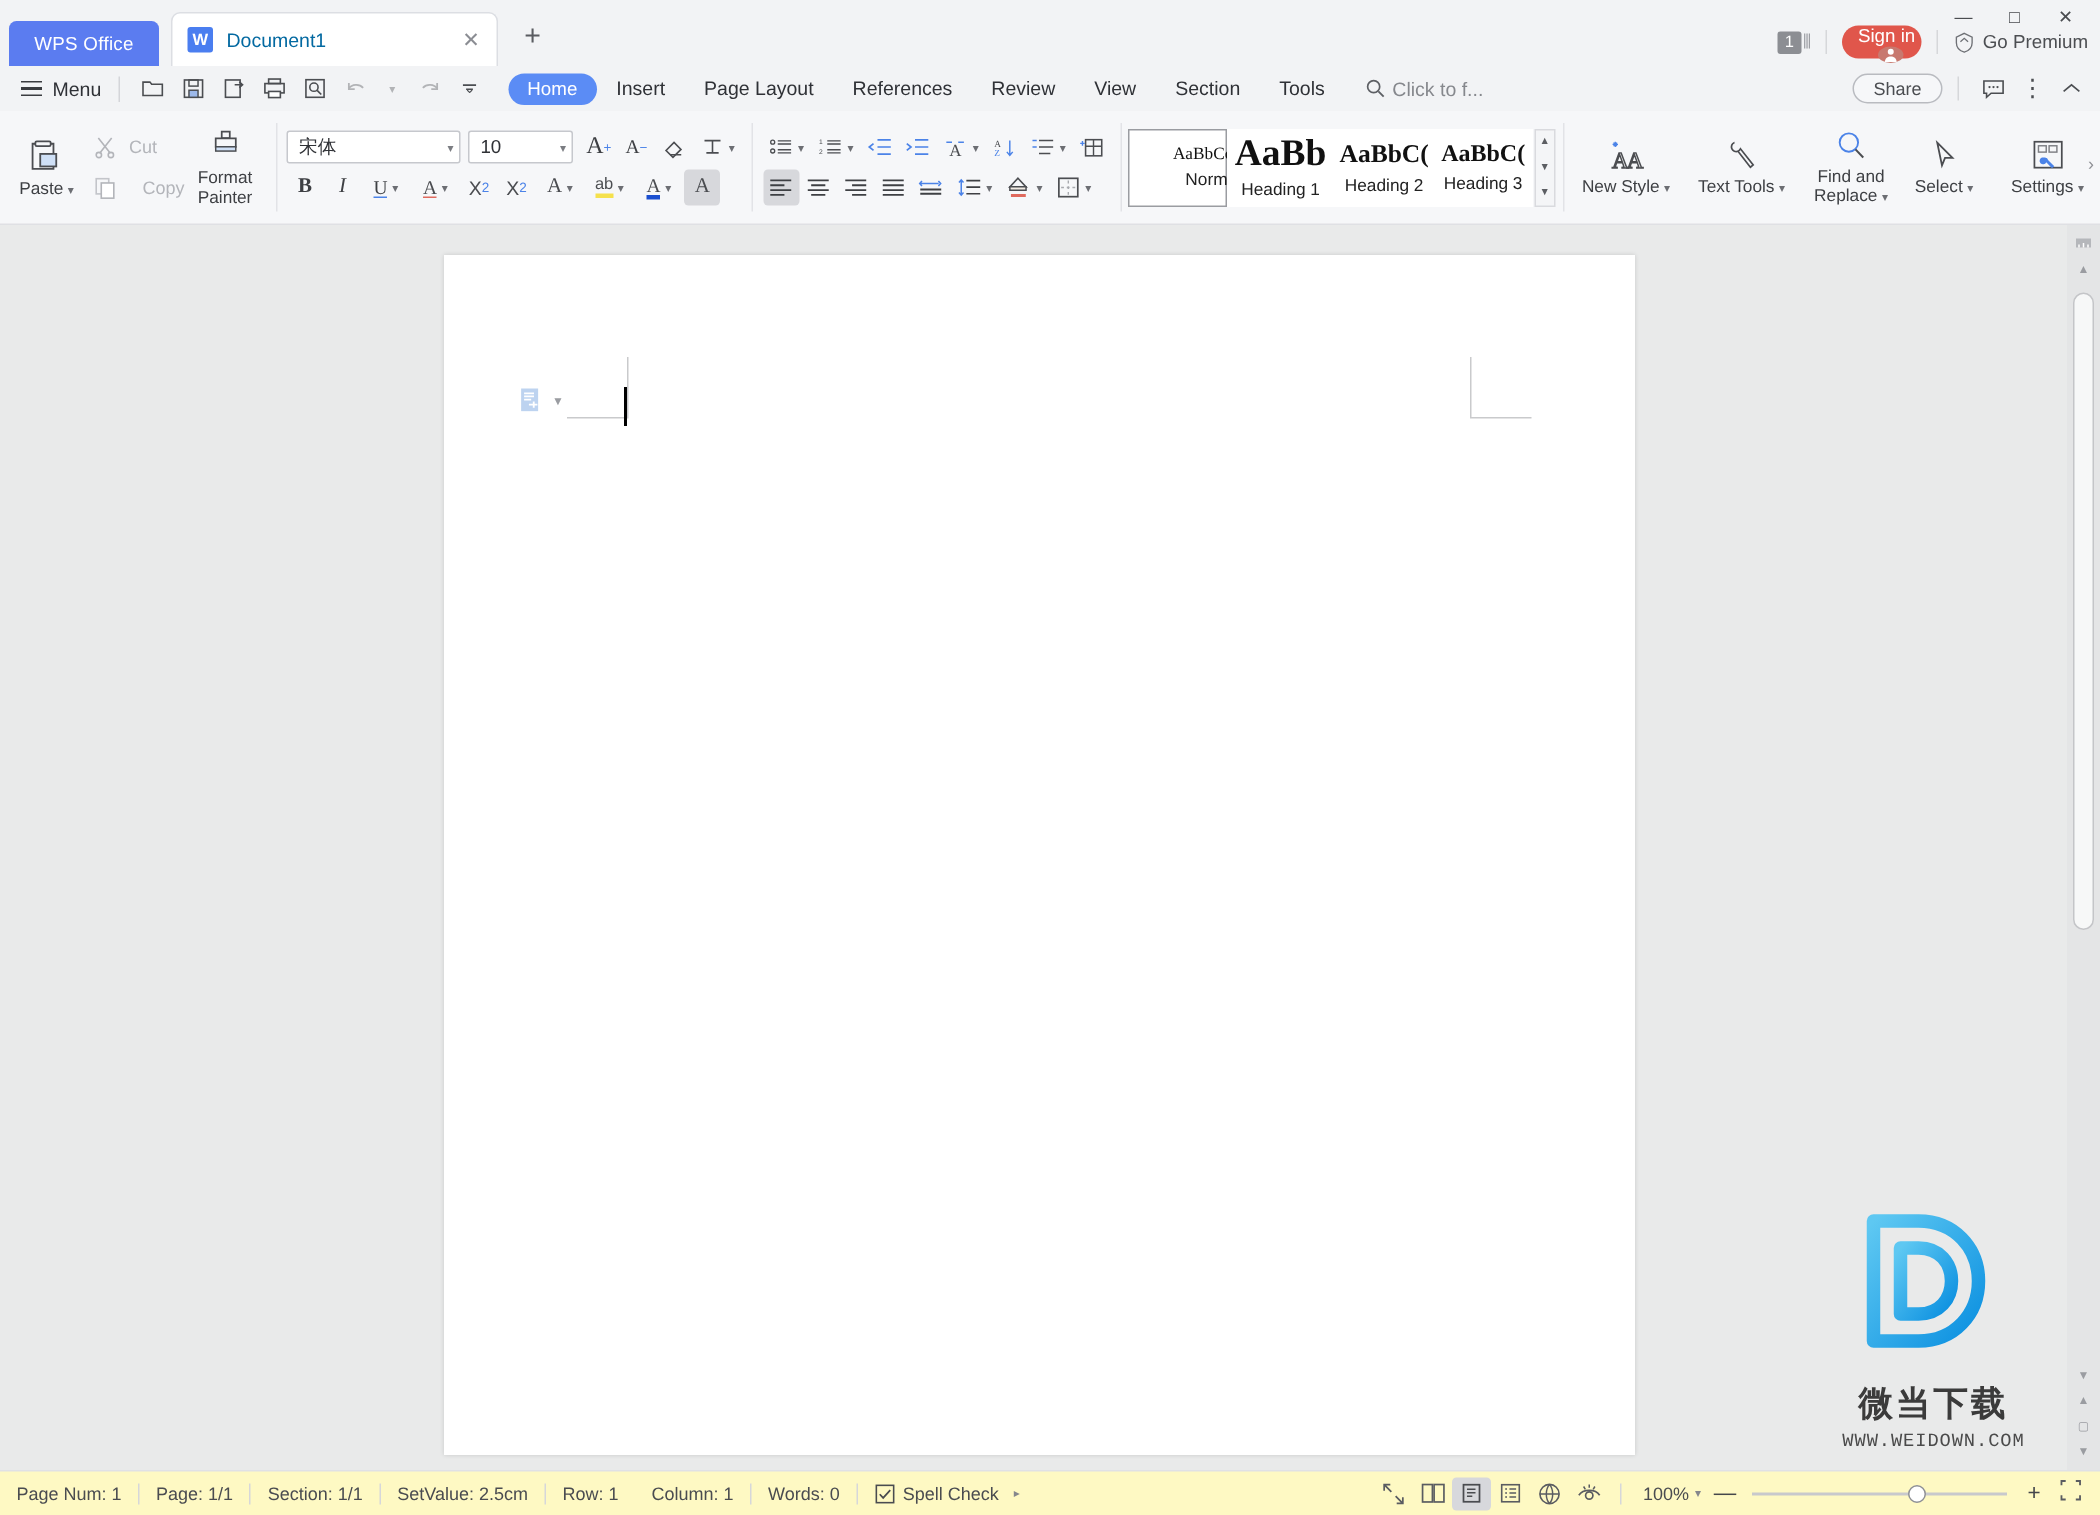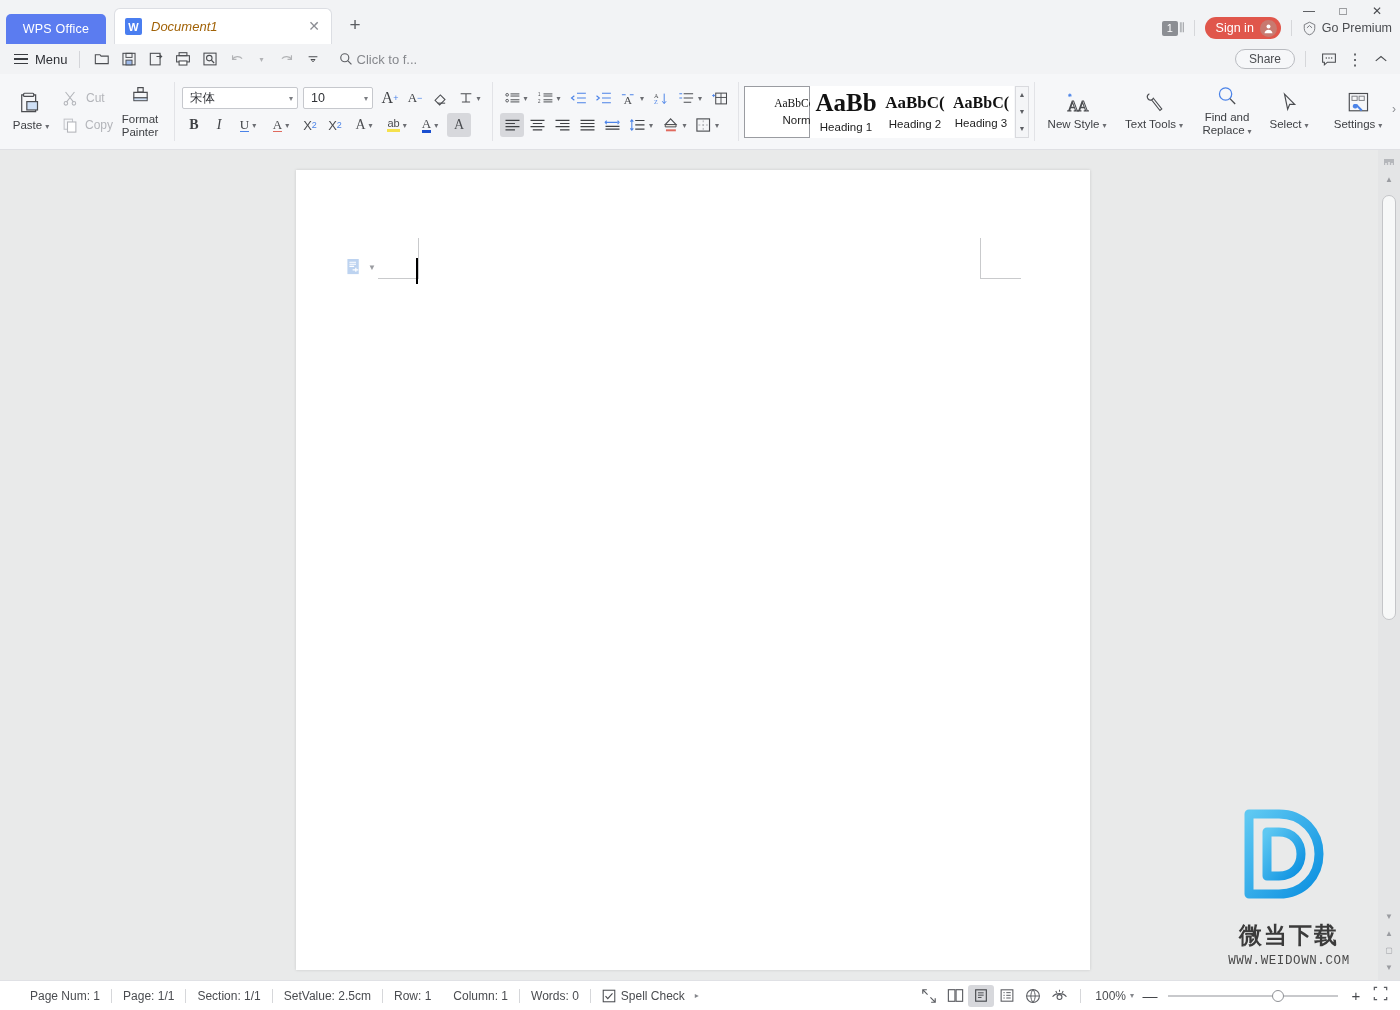--- a/index.html
+++ b/index.html
@@ -27,21 +27,21 @@
     margin-left: 8px; width: 218px; height: 36px;
     background: #ffffff; border-radius: 6px 6px 0 0;
     border: 1px solid #dcdee3; border-bottom: none;
     display: flex; align-items: center; padding: 0 8px 0 10px; position: relative;
   }
   .doc-tab .wicon {
     width: 17px; height: 17px; background: #4a7ef0; border-radius: 2px;
     color: #fff; font-size: 11px; font-weight: bold;
     display: flex; align-items: center; justify-content: center; flex: none;
   }
-  .doc-tab .tname { font-size: 13px; color: #a16207; margin-left: 9px; font-style: italic; }
+  .doc-tab .tname { font-size: 13px; color: #0369a1; margin-left: 9px; }
   .doc-tab .tclose {
     position: absolute; right: 10px; top: 11px; width: 14px; height: 14px;
     color: #8b8d93; font-size: 14px; line-height: 13px; text-align: center;
   }
   .newtab {
     margin-left: 12px; margin-bottom: 7px; width: 22px; height: 22px;
     color: #5a5c61; font-size: 19px; line-height: 20px; text-align: center;
   }
   .tabbar-right {
     position: absolute; right: 0; top: 0; height: 44px;
@@ -58,20 +58,21 @@
   .count-badge .num {
     background: #8c8e93; color: #fff; font-size: 11px; border-radius: 2px;
     padding: 1px 5px; line-height: 13px;
   }
   .count-badge .bars { color: #9a9ca1; font-size: 13px; margin-left: 1px; letter-spacing: -1px; }
   .vsep { width: 1px; height: 16px; background: #d6d7da; margin: 12px 10px 0 10px; }
   .signin {
     margin-top: 12px; height: 22px; border-radius: 11px; background: #e0564b;
     color: #fff; font-size: 12.5px; display: flex; align-items: center;
     padding: 0 4px 0 11px;
+    flex-direction: column;
   }
   .signin .av {
     width: 17px; height: 17px; border-radius: 50%; background: #c8796f;
     margin-left: 6px; display: flex; align-items: center; justify-content: center;
   }
   .signin .av svg { display: block; }
   .premium { margin-top: 12px; display: flex; align-items: center; color: #4c4e52; font-size: 12.5px; }
   .premium svg { margin-right: 5px; }
 
   
@@ -204,22 +205,22 @@
   .vscroll .mini { width: 16px; height: 17px; display: flex; align-items: center; justify-content: center; color: #9a9ca1; font-size: 8px; }
   .vtrack { position: absolute; left: 4px; right: 4px; top: 45px; bottom: 100px; }
   .vthumb {
     position: absolute; left: 0; right: 0; top: 0; height: 62%;
     background: #f7f8f8; border: 1px solid #c4c5c8; border-radius: 7px;
   }
   .vscroll-bottom { position: absolute; bottom: 4px; left: 0; width: 22px; display: flex; flex-direction: column; align-items: center; }
 
   
   .statusbar {
-    height: 30px; background: #ffffff; border-top: 1px solid #e0e1e5;
-    display: flex; align-items: center; flex: none; position: relative; padding-left: 19px;
+    height: 30px; background: #fef9c3; border-top: 1px solid #e0e1e5;
+    display: flex; align-items: center; flex: none; position: relative; padding-left: 0;
   }
   .sitem { font-size: 12px; color: #4a4c50; padding: 0 11px; }
   .ssep { width: 1px; height: 14px; background: #d6d7da; }
   .spell { display: flex; align-items: center; font-size: 12px; color: #4a4c50; padding: 0 6px 0 11px; }
   .spell svg { margin-right: 5px; }
   .spell .arr { font-size: 8px; color: #85878c; margin-left: 10px; }
   .status-right { position: absolute; right: 8px; display: flex; align-items: center; }
   .vbtn { width: 26px; height: 22px; display: flex; align-items: center; justify-content: center; color: #5a5c61; border-radius: 3px; }
   .vbtn.active { background: #d7d8dc; }
   .zoomlabel { font-size: 12px; color: #4a4c50; display: flex; align-items: center; margin: 0 4px 0 14px; }
@@ -340,20 +341,30 @@
       </div>
       <div class="qi">
         <svg width="14" height="12" viewBox="0 0 16 12">
             <path d="M3 3.4h10M5.4 6.6h5.2M8 9.4l0 0" stroke="#4b4d51" stroke-width="1.2" fill="none"></path>
             <path d="M4 4.2l4 4 4-4" fill="none" stroke="#4b4d51" stroke-width="1.2" opacity="0"></path>
           </svg>
         <span style="font-size:9px;color:#4b4d51;position:absolute;">⌄</span>
       </div>
     </div>
 
+    <div class="rtabs">
+      <div class="rtab active">Home</div>
+      <div class="rtab">Insert</div>
+      <div class="rtab">Page Layout</div>
+      <div class="rtab">References</div>
+      <div class="rtab">Review</div>
+      <div class="rtab">View</div>
+      <div class="rtab">Section</div>
+      <div class="rtab">Tools</div>
+    </div>
 
     <div class="searchbox">
       <svg width="14" height="14" viewBox="0 0 16 16">
           <circle cx="6.6" cy="6.6" r="4.6" fill="none" stroke="#5d5f64" stroke-width="1.3"></circle>
           <path d="M10.2 10.2l4 4" stroke="#5d5f64" stroke-width="1.4"></path>
         </svg>
       <span>Click to f...</span>
     </div>
 
     <div class="menurow-right">
@@ -400,21 +411,21 @@
           </span>
           <span style="font-size:12px;color:#b3b5ba;margin-left:3px;">Cut</span>
         </div>
         <div class="srow">
           <span class="ibtn">
             <svg width="16" height="16" viewBox="0 0 18 18">
                 <rect x="2.4" y="2.4" width="9.4" height="11.4" fill="none" stroke="#c3c5ca" stroke-width="1.2"></rect>
                 <rect x="6.2" y="5.6" width="9.4" height="11.4" fill="#fff" stroke="#b3b5ba" stroke-width="1.2"></rect>
               </svg>
           </span>
-          <span style="font-size:12px;color:#b3b5ba;margin-left:2px;">Copy</span>
+          <span style="font-size:12px;color:#b3b5ba;margin-left:12px;">Copy</span>
         </div>
       </div>
       <div class="bigbtn">
         <svg width="25" height="25" viewBox="0 0 28 28">
             <path d="M11 3h6v5h-6z" fill="none" stroke="#4b4d51" stroke-width="1.3"></path>
             <path d="M6.5 8.2h15v6.2h-15z" fill="none" stroke="#4b4d51" stroke-width="1.3"></path>
             <rect x="6.5" y="14.4" width="15" height="3.2" fill="#cfe0f6" stroke="#4b4d51" stroke-width="1.1"></rect>
           </svg>
         <span class="lab">Format</span>
         <span class="lab2">Painter</span>

